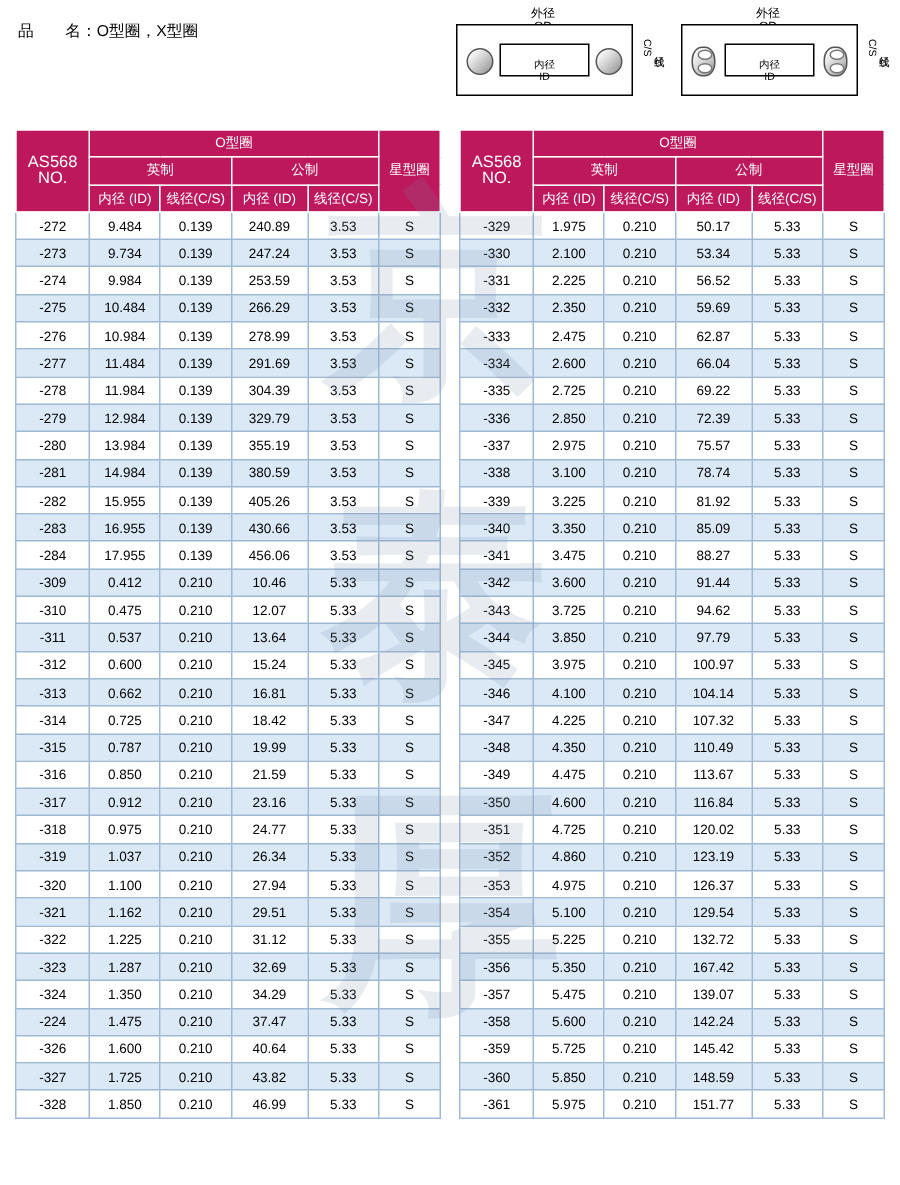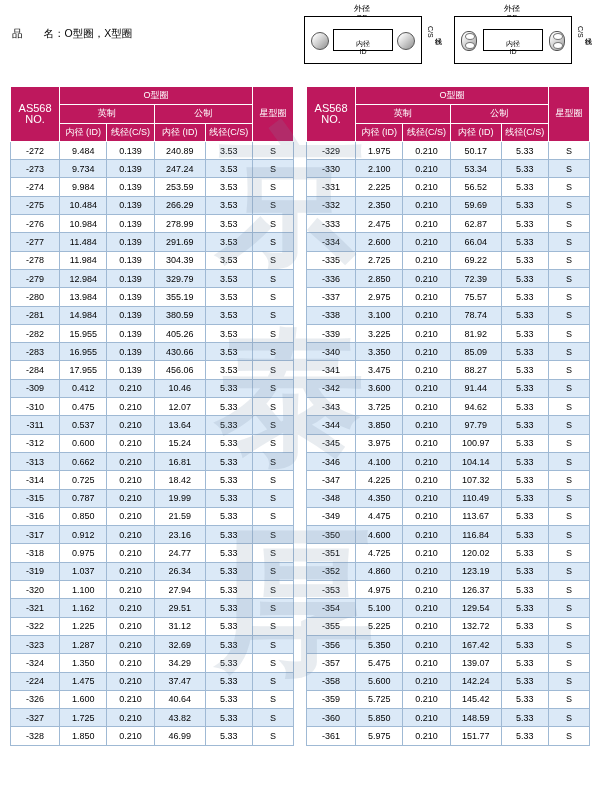--- a/index.html
+++ b/index.html
@@ -13,21 +13,21 @@
     font-family: "Liberation Sans", sans-serif;
     color: #000;
     position: relative;
     overflow: hidden;
   }
 
   
   .header {
     position: absolute;
     left: 12px;
-    top: 24px;
+    top: 12px;
     width: 330px;
     font-size: 10.5px;
     line-height: 18px;
   }
   .header div { white-space: nowrap; }
 
   
   .diagrams {
     position: absolute;
     right: 8px;

